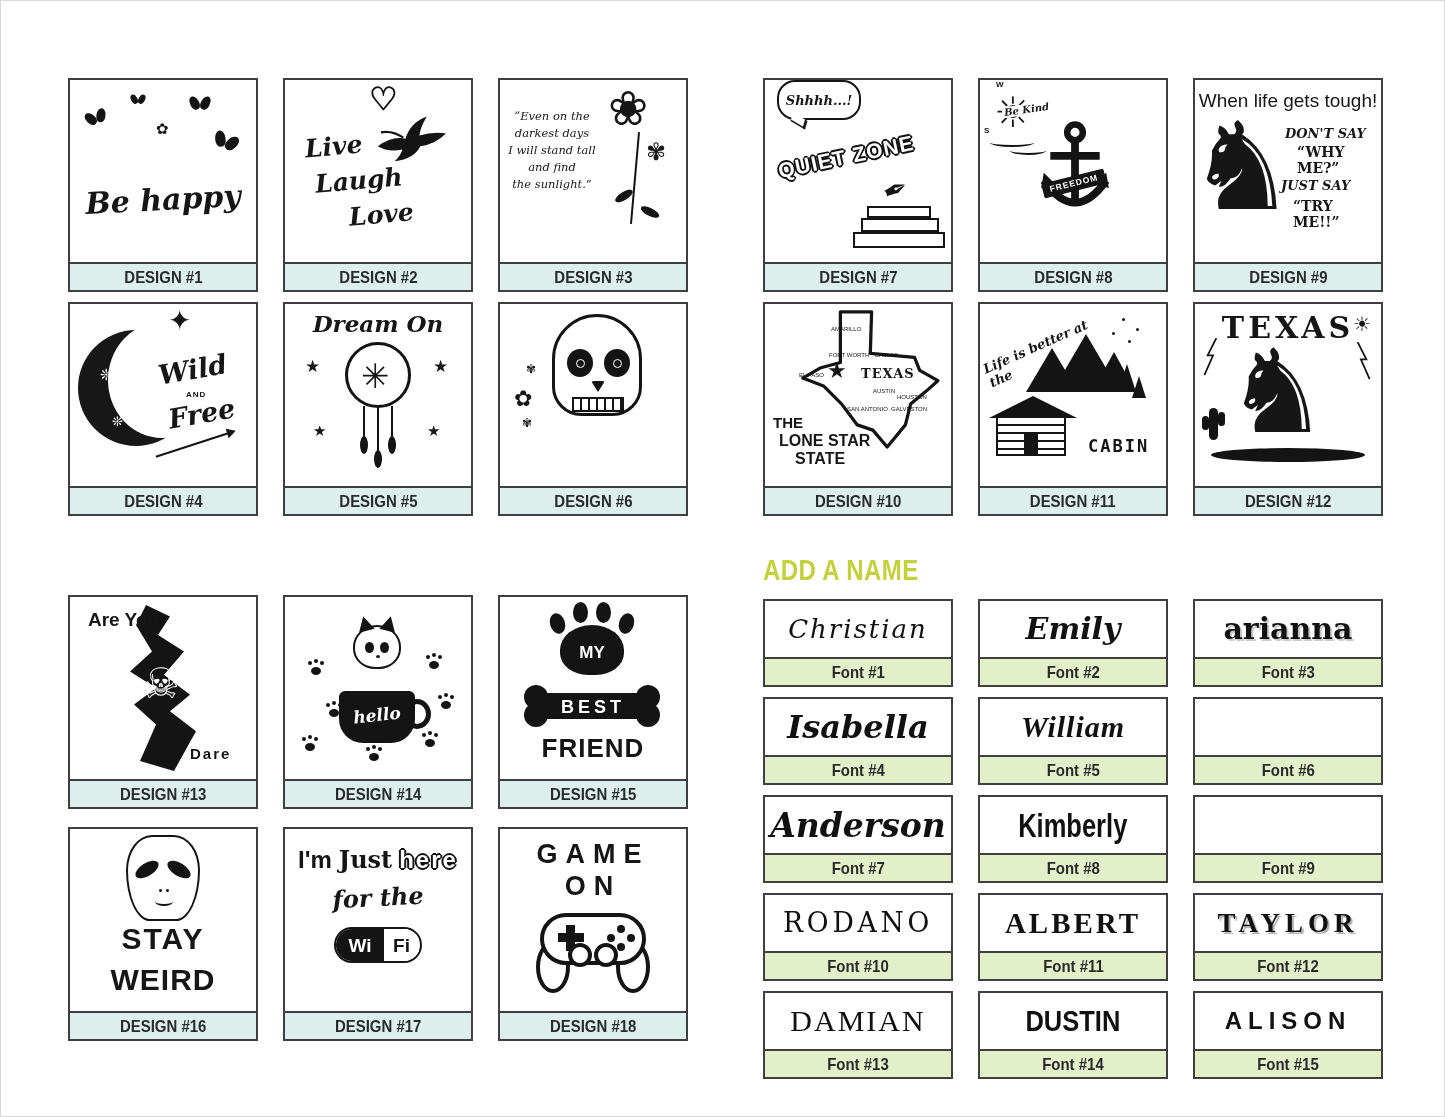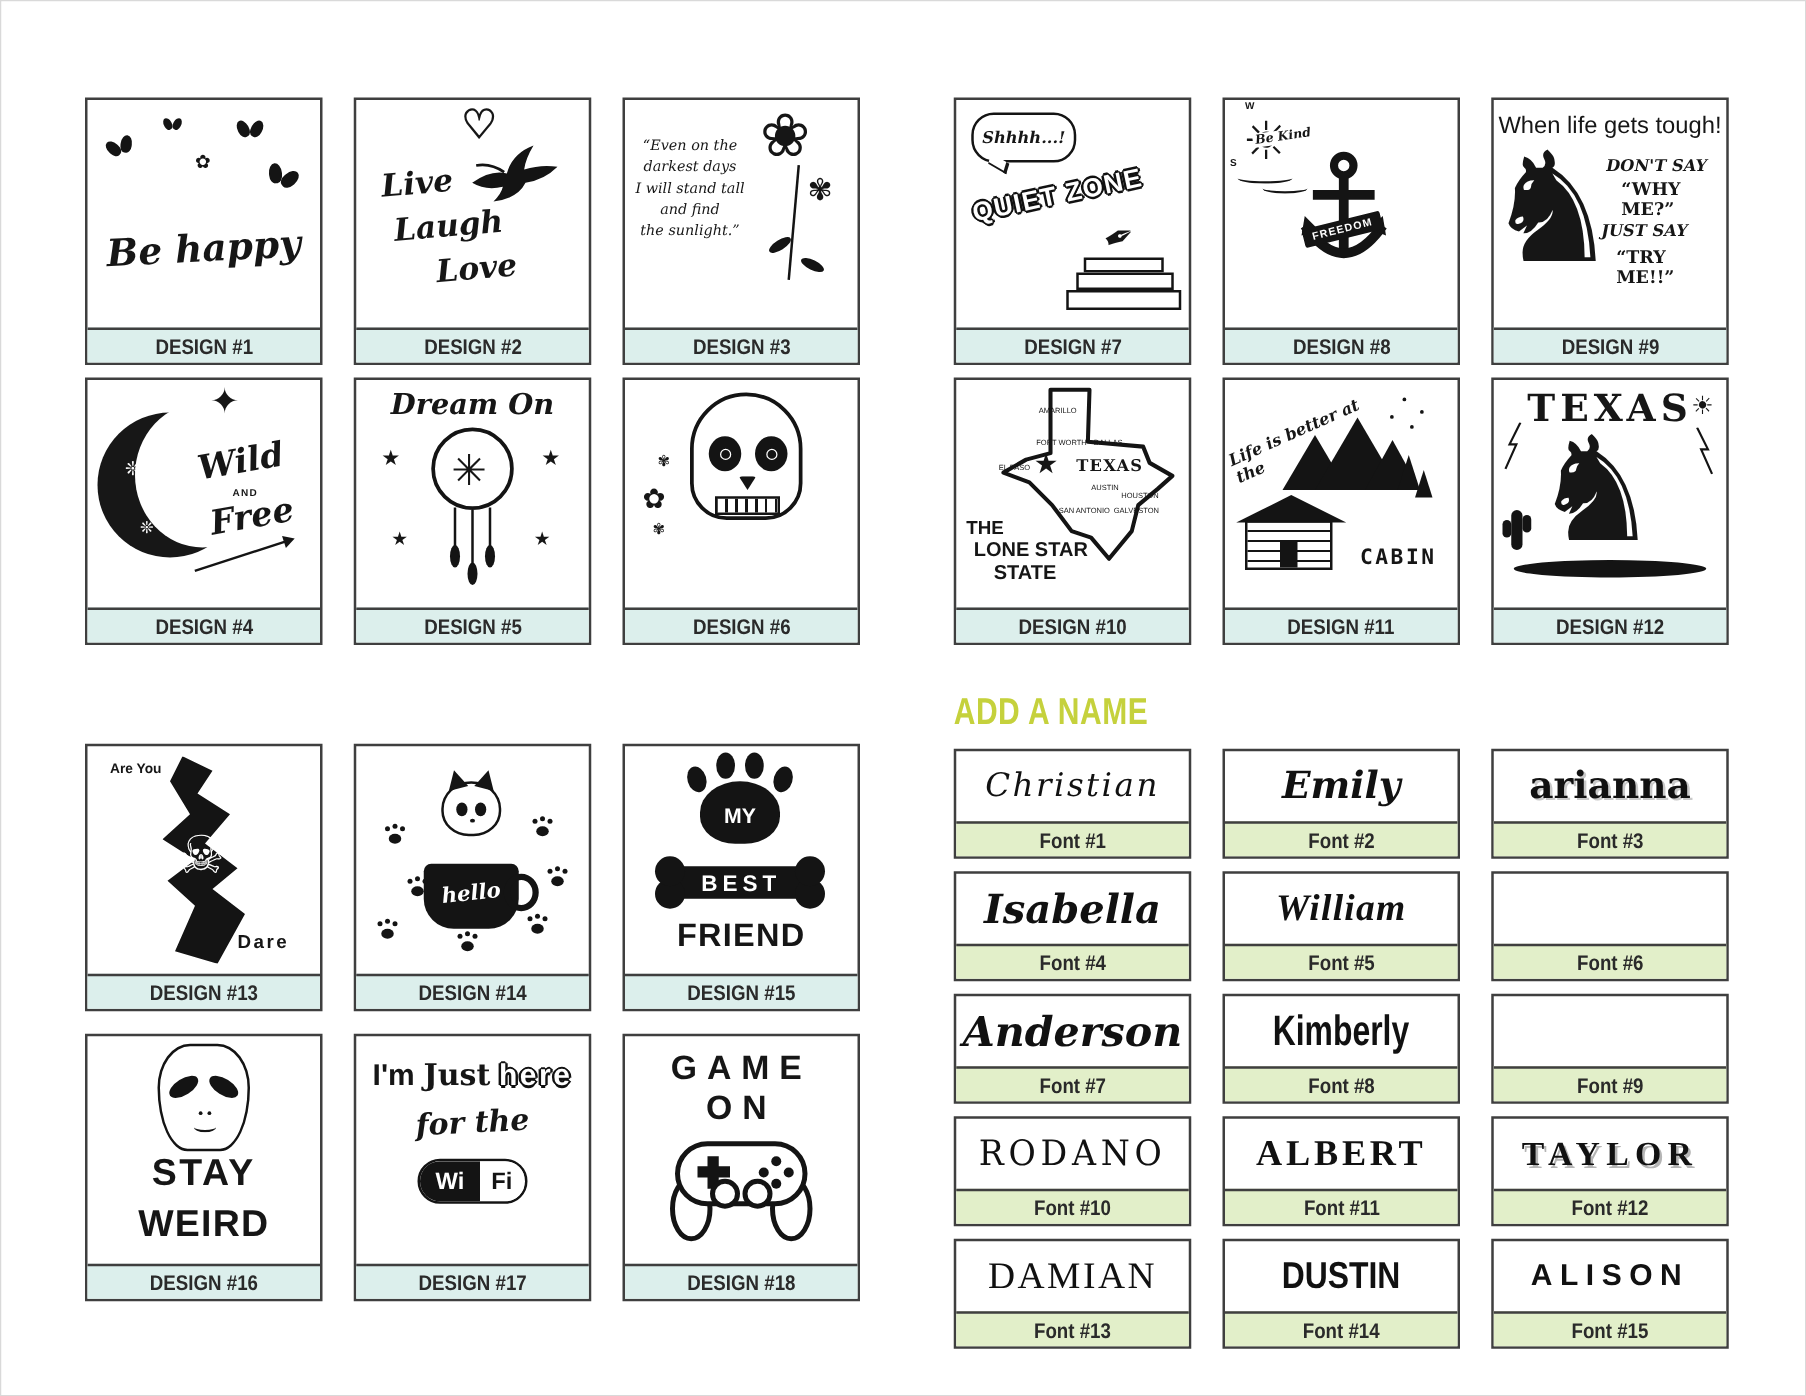--- a/index.html
+++ b/index.html
@@ -191,21 +191,21 @@
       <span class="s" style="left:26px;top:58px;font-size:12px">✾</span>
       <span class="s" style="left:22px;top:112px;font-size:12px">✾</span>
     </div>
     <div class="dlabel">
         <span>DESIGN #6</span>
       </div>
   </div>
 
   <div class="dcard" style="left:762px;top:77px">
     <div class="art">
-      <div class="bubble" style="left:12px;top:10px;width:84px;height:40px">
+      <div class="bubble" style="left:12px;top:0;width:84px;height:40px">
         <span class="ser it" style="font-size:13px;font-weight:700">Shhhh...!</span>
       </div>
       <span class="s outl" style="left:6px;top:66px;width:150px;text-align:center;font:900 21px/1 'Liberation Sans',sans-serif;transform:rotate(-12deg);letter-spacing:1px">QUIET ZONE</span>
       <div class="book" style="left:102px;top:126px;width:64px;height:12px"></div>
       <div class="book" style="left:96px;top:138px;width:78px;height:14px"></div>
       <div class="book" style="left:88px;top:152px;width:92px;height:16px"></div>
       <span class="s" style="left:118px;top:92px;font-size:30px;transform:rotate(-24deg)">✒</span>
     </div>
     <div class="dlabel">
         <span>DESIGN #7</span>
@@ -317,21 +317,21 @@
     </div>
     <div class="dlabel">
         <span>DESIGN #12</span>
       </div>
   </div>
 
   <div class="dcard" style="left:67px;top:594px">
     <div class="art">
       <div class="crack" style="left:42px;top:8px;width:100px;height:166px"></div>
       <span class="s" style="left:72px;top:62px;font-size:42px;color:#fff;z-index:2">☠</span>
-      <span class="s" style="left:18px;top:12px;font-weight:900;font-size:11px;z-index:2">Are You</span>
+      <span class="s" style="left:18px;top:12px;font-weight:900;font-size:19px;z-index:2">Are You</span>
       <span class="s" style="left:120px;top:148px;font-weight:900;font-size:15px;letter-spacing:2px;z-index:2">Dare</span>
     </div>
     <div class="dlabel">
         <span>DESIGN #13</span>
       </div>
   </div>
 
   <div class="dcard" style="left:282px;top:594px">
     <div class="art">
       <div class="cathead" style="left:68px;top:28px">

